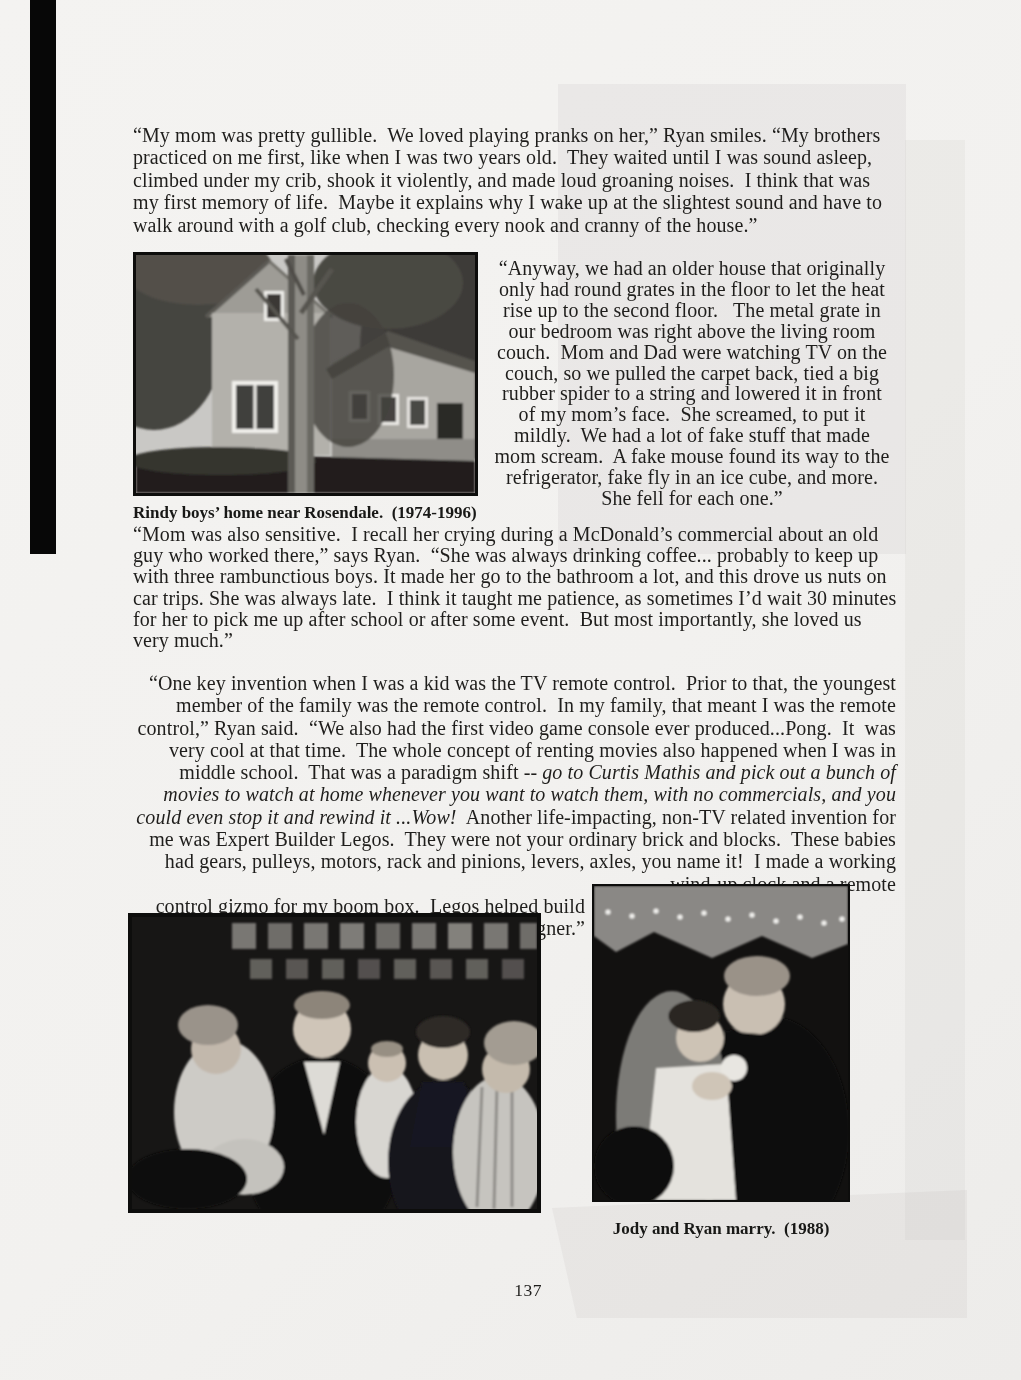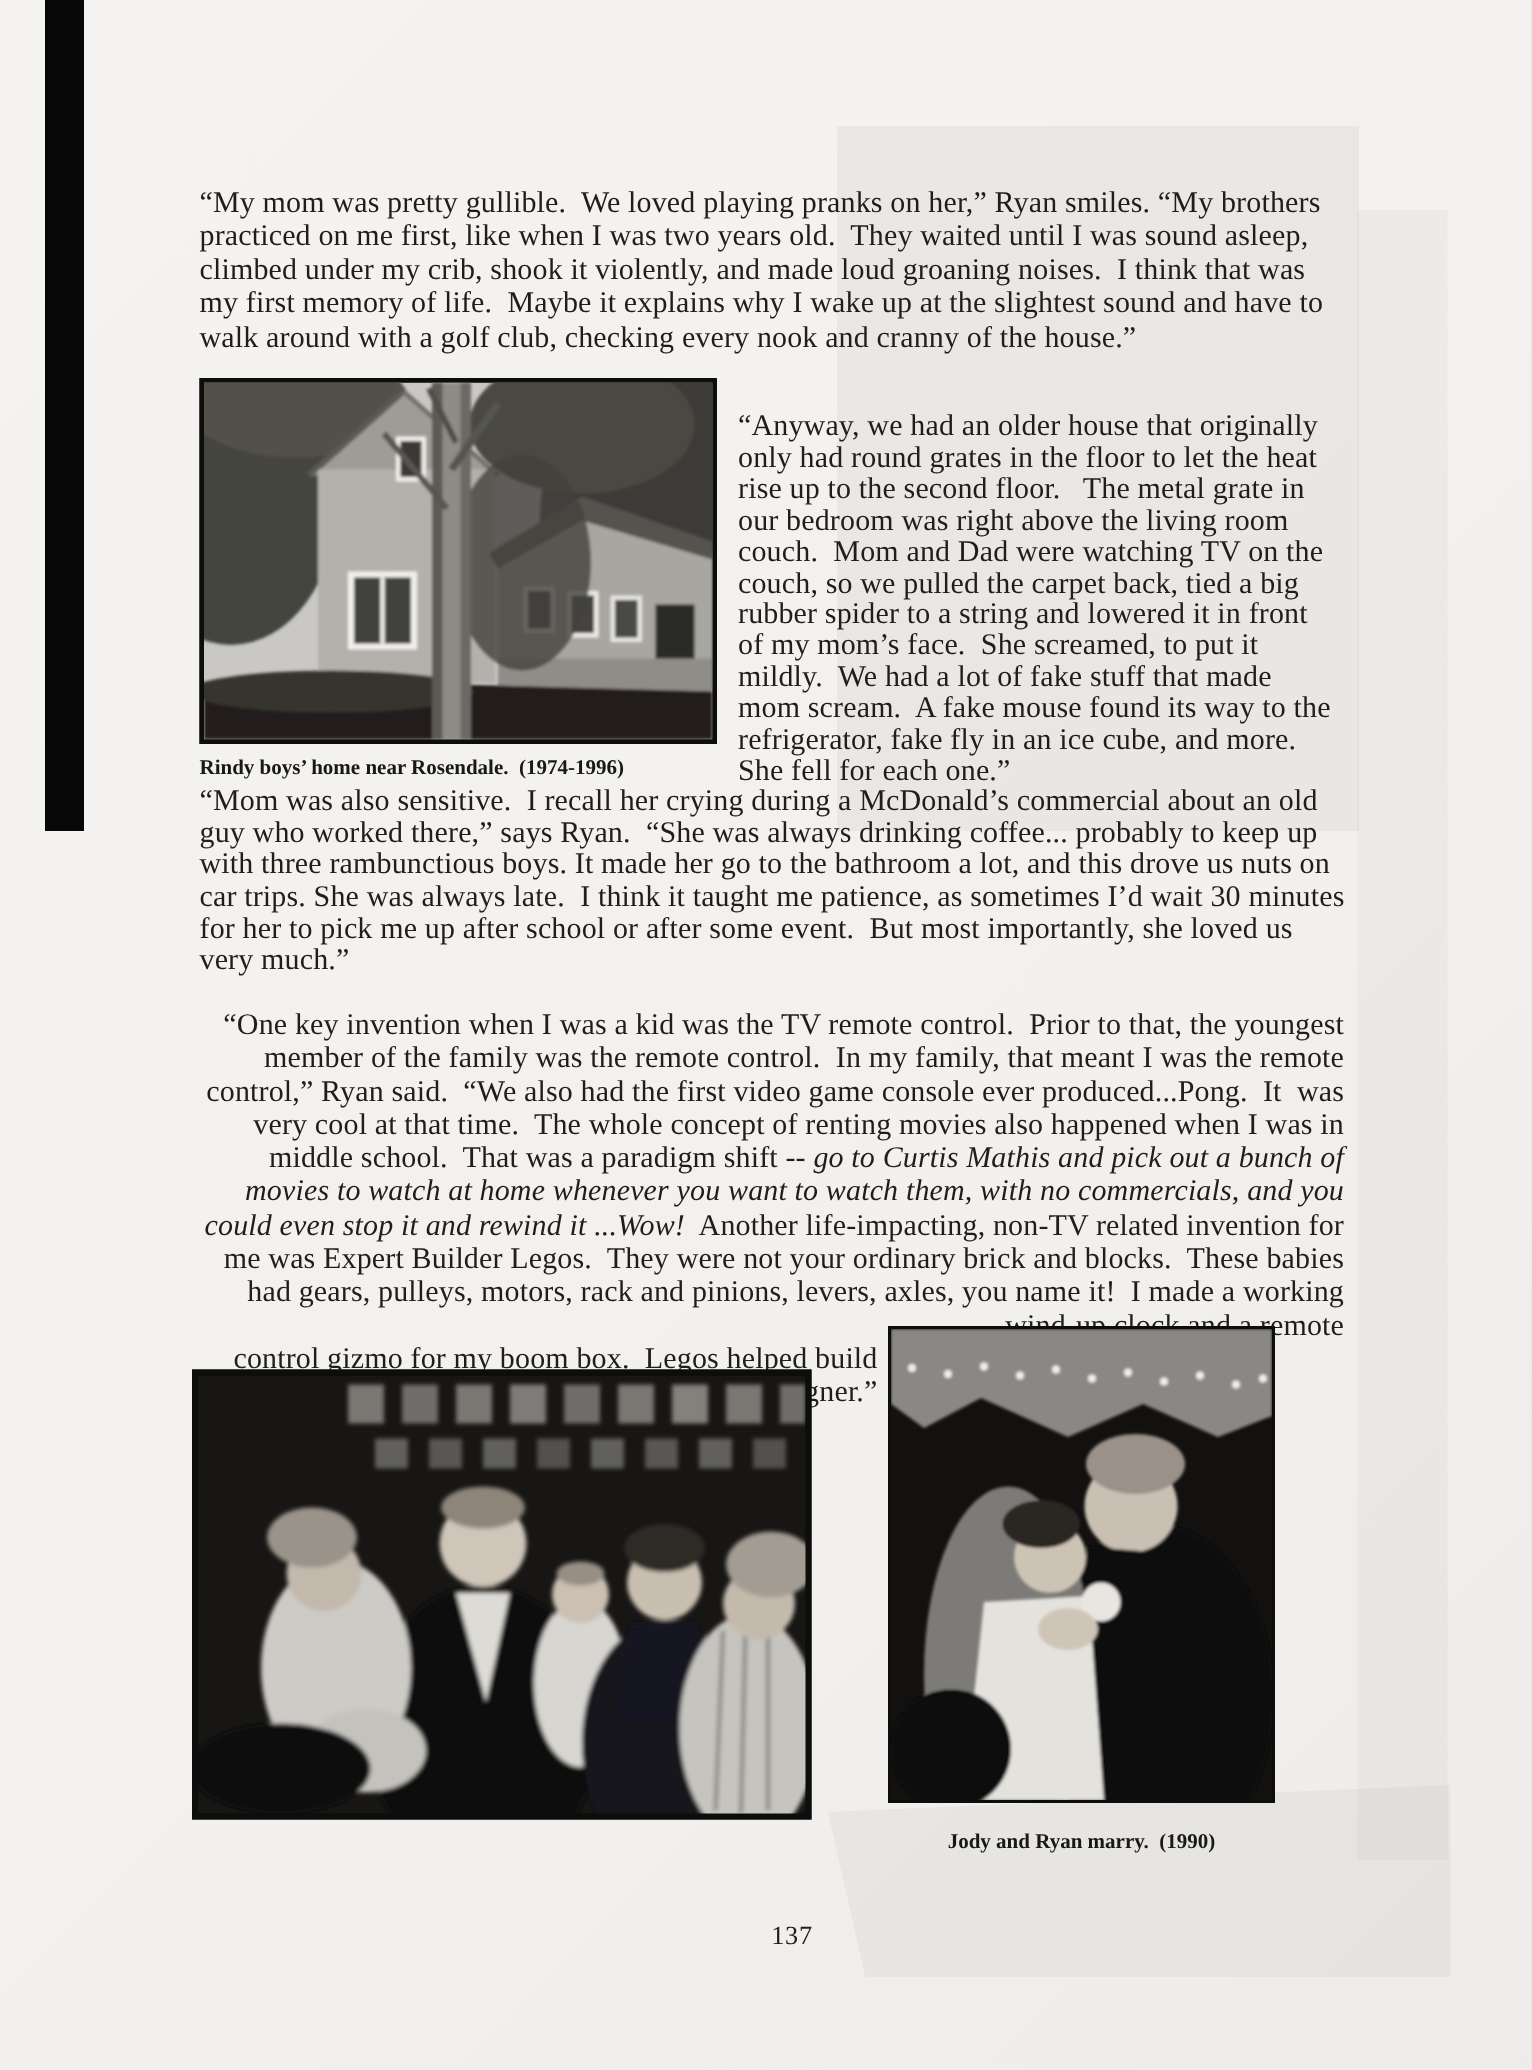--- a/index.html
+++ b/index.html
@@ -22,33 +22,33 @@
   .scanbar{position:absolute;left:30px;top:0;width:26px;height:554px;background:#070707;}
 
   .para{
     position:absolute;
     font-size:20px;
     letter-spacing:0.1px;
     white-space:pre-wrap;
     text-align:left;
   }
   .p1{left:133px;top:124px;width:762px;line-height:22.4px;}
-  .p2{left:492px;top:274px;width:400px;line-height:20.9px;}
+  .p2{left:492px;top:258px;width:400px;line-height:20.9px;text-align:center;}
   .p3{left:133px;top:524px;width:768px;line-height:21.2px;}
   .p4{left:133px;top:672px;width:763px;line-height:22.3px;text-align:right;}
   .p4 .tail{display:block;width:452px;}
   .ital{font-style:italic;}
 
   figure{margin:0;padding:0;position:absolute;}
   .photo-frame{display:block;background:#0d0d0c;}
   .fig-house{left:133px;top:252px;}
   .fig-house .photo-frame{border:3px solid #0d0d0c;width:339px;height:238px;}
   .fig-house figcaption{margin-top:6px;}
   .caption{
-    font-weight:bold;font-size:14px;line-height:21px;color:#181816;
+    font-weight:bold;font-size:17px;line-height:21px;color:#181816;
     white-space:pre-wrap;
   }
   .fig-family{left:128px;top:913px;}
   .fig-family .photo-frame{border:4px solid #0d0d0c;width:405px;height:292px;}
   .fig-family figcaption{margin-top:7px;margin-left:5px;}
   .fig-wedding{left:592px;top:884px;}
   .fig-wedding .photo-frame{border:2px solid #0d0d0c;width:254px;height:314px;}
   .fig-wedding figcaption{margin-top:16px;text-align:center;}
   .pageno{
     position:absolute;left:0;top:1280px;width:1000px;text-align:center;
@@ -211,18 +211,18 @@
           <ellipse cx="78" cy="230" rx="56" ry="125" fill="#b5b3af" opacity="0.65"></ellipse>
           <polygon points="62,182 132,178 142,314 48,314" fill="#e4e2dd"></polygon>
           <circle cx="106" cy="152" r="24" fill="#cdc3b5"></circle>
           <ellipse cx="100" cy="130" rx="26" ry="16" fill="#2b2824"></ellipse>
           <circle cx="140" cy="182" r="13" fill="#e8e6e1"></circle>
           <ellipse cx="118" cy="200" rx="20" ry="14" fill="#cfc5b7"></ellipse>
           <ellipse cx="40" cy="280" rx="40" ry="40" fill="#0b0a09"></ellipse>
         </g>
       </svg>
     </span>
-    <figcaption class="caption">Jody and Ryan marry.  (1990)</figcaption>
+    <figcaption class="caption">Jody and Ryan marry.  (1988)</figcaption>
   </figure>
 
   <div class="pageno">137</div>
 
 </div>
 
 </body></html>

